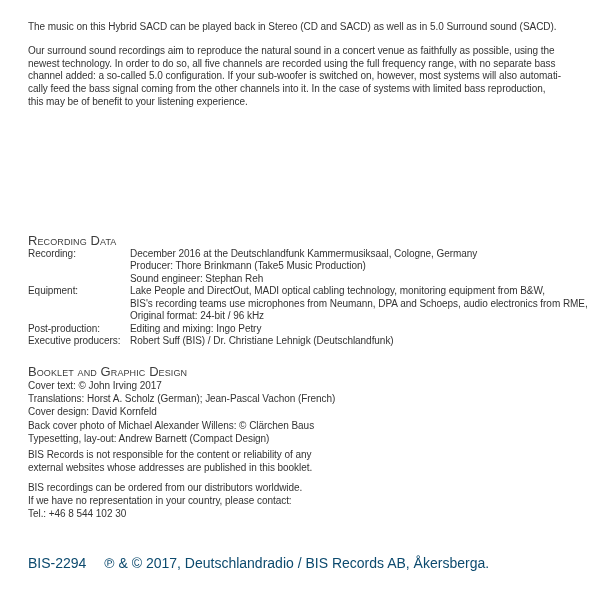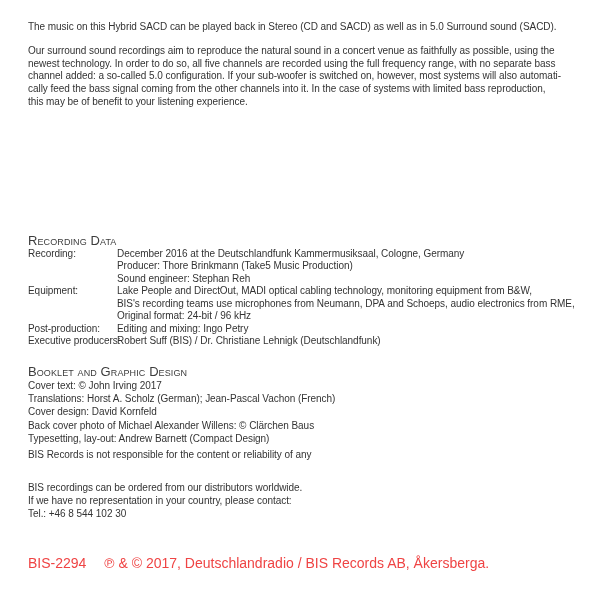--- a/index.html
+++ b/index.html
@@ -12,28 +12,28 @@
     margin:0;font-size:10px;line-height:12.7px;
     white-space:nowrap;letter-spacing:-0.05px;
   }
   .sc-heading{
     margin:0;font-size:13px;font-weight:normal;
     font-variant:small-caps;letter-spacing:0.1px;color:#3c3c3c;
     line-height:12px;white-space:nowrap;
   }
   .rd-rows .line{line-height:12.45px;}
   .rd-row{display:flex;align-items:flex-start;}
-  .rd-label{flex:none;width:89px;}
+  .rd-label{flex:none;width:102px;}
   .rd-values{flex:none;}
   .lh13 .line{line-height:13.2px;}
   .bold{font-weight:bold;}
   .contact-line{margin:0;font-size:10px;line-height:13.2px;white-space:nowrap;}
   .contact-line .web{margin-left:13px;}
   .footer-line{
-    margin:0;font-size:14px;color:#ef4444;line-height:18px;white-space:nowrap;
+    margin:0;font-size:14px;color:#0c4a6e;line-height:18px;white-space:nowrap;
   }
   .footer-line .copyright{margin-left:14px;}
 </style>
 </head>
 <body>
 
 <div>
 
   <section class="abs" style="top:21px;">
     <p class="line">The music on this Hybrid SACD can be played back in Stereo (CD and SACD) as well as in 5.0 Surround sound (SACD).</p>
@@ -85,20 +85,21 @@
   <section class="abs lh13" style="top:379px;">
     <p class="line">Cover text: © John Irving 2017</p>
     <p class="line">Translations: Horst A. Scholz (German); Jean-Pascal Vachon (French)</p>
     <p class="line">Cover design: David Kornfeld</p>
     <p class="line">Back cover photo of Michael Alexander Willens: © Clärchen Baus</p>
     <p class="line">Typesetting, lay-out: Andrew Barnett (Compact Design)</p>
   </section>
 
   <section class="abs lh13" style="top:448px;">
     <p class="line">BIS Records is not responsible for the content or reliability of any</p>
+    <p class="line">external websites whose addresses are published in this booklet.</p>
   </section>
 
   <section class="abs lh13" style="top:481px;">
     <p class="line">BIS recordings can be ordered from our distributors worldwide.</p>
     <p class="line">If we have no representation in your country, please contact:</p>
     <p class="line">Tel.: +46 8 544 102 30</p>
   </section>
 
   <p class="abs footer-line" style="top:554px;">
     <span>BIS-2294</span>

